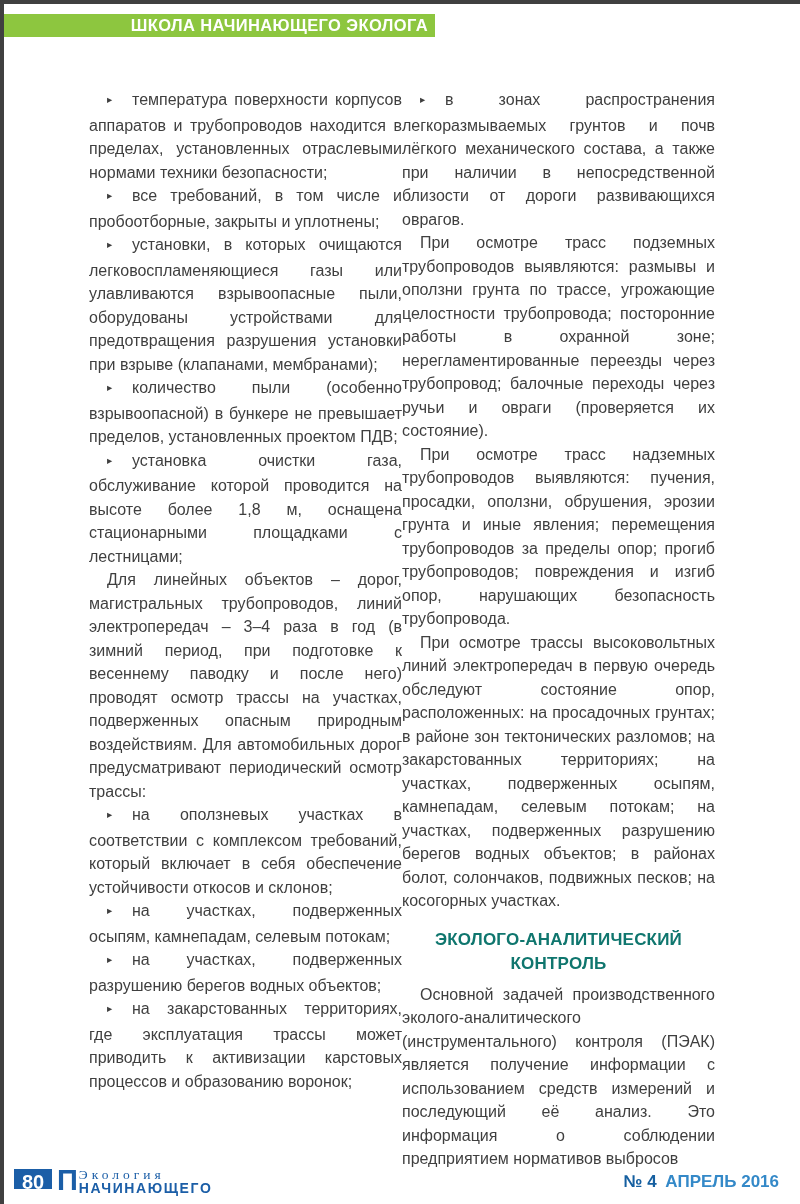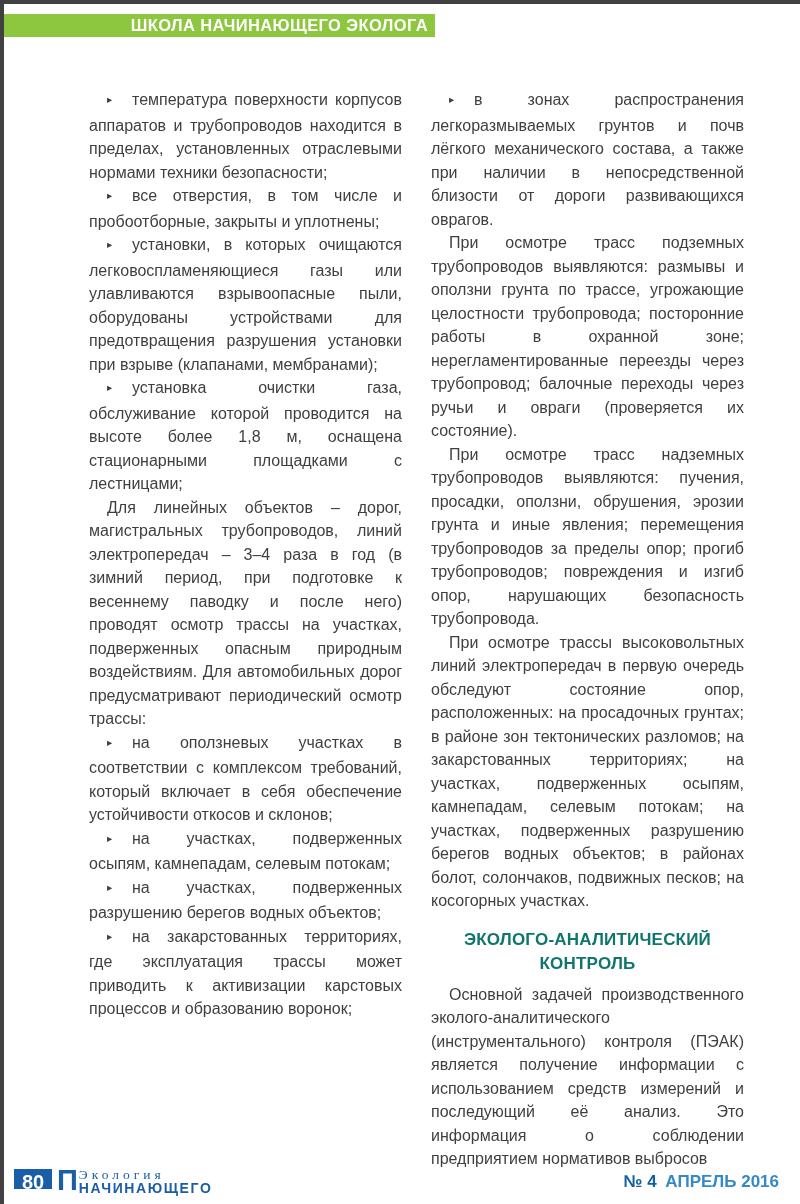--- a/index.html
+++ b/index.html
@@ -16,21 +16,21 @@
   .header-bar{
     position:absolute;left:0;top:10px;width:431px;height:23px;
     background:#8dc63f;color:#ffffff;
     font-weight:bold;font-size:16.5px;line-height:23px;
     text-align:right;letter-spacing:.4px;
     box-sizing:border-box;padding-right:7px;
   }
   
   .columns{
     position:absolute;left:85px;top:84px;width:655px;
-    display:flex;gap:29px;
+    display:flex;
     color:#3f3f3f;
   }
   .col{width:313px;font-size:16px;line-height:23.5px;}
   .block{text-align:justify;}
   .block.para{text-indent:18px;}
   .block.bullet{text-indent:18px;}
   .marker{
     display:inline-block;width:25px;text-indent:0;
     font-size:10.5px;color:#3f3f3f;transform:translateY(-2px);
   }
@@ -74,22 +74,23 @@
 
 <div class="page">
 
   <div class="header-bar">
     <span>ШКОЛА НАЧИНАЮЩЕГО ЭКОЛОГА</span>
   </div>
 
   <div class="columns">
     <div class="col" id="col-left">
         <div class="block bullet"><span class="marker">▸</span><span>температура поверхности корпусов аппаратов и трубопроводов находится в пределах, установленных отраслевыми нормами техники безопасности;</span></div>
-        <div class="block bullet"><span class="marker">▸</span><span>все отверстия, в том числе и пробоотборные, закрыты и уплотнены;</span></div>
+        <div class="block bullet"><span class="marker">▸</span><span>все требований, в том числе и пробоотборные, закрыты и уплотнены;</span></div>
         <div class="block bullet"><span class="marker">▸</span><span>установки, в которых очищаются легковоспламеняющиеся газы или улавливаются взрывоопасные пыли, оборудованы устройствами для предотвращения разрушения установки при взрыве (клапанами, мембранами);</span></div>
+        <div class="block bullet"><span class="marker">▸</span><span>количество пыли (особенно взрывоопасной) в бункере не превышает пределов, установленных проектом ПДВ;</span></div>
         <div class="block bullet"><span class="marker">▸</span><span>установка очистки газа, обслуживание которой проводится на высоте более 1,8 м, оснащена стационарными площадками с лестницами;</span></div>
         <div class="block para">Для линейных объектов – дорог, магистральных трубопроводов, линий электропередач – 3–4 раза в год (в зимний период, при подготовке к весеннему паводку и после него) проводят осмотр трассы на участках, подверженных опасным природным воздействиям. Для автомобильных дорог предусматривают периодический осмотр трассы:</div>
         <div class="block bullet"><span class="marker">▸</span><span>на оползневых участках в соответствии с комплексом требований, который включает в себя обеспечение устойчивости откосов и склонов;</span></div>
         <div class="block bullet"><span class="marker">▸</span><span>на участках, подверженных осыпям, камнепадам, селевым потокам;</span></div>
         <div class="block bullet"><span class="marker">▸</span><span>на участках, подверженных разрушению берегов водных объектов;</span></div>
         <div class="block bullet"><span class="marker">▸</span><span>на закарстованных территориях, где эксплуатация трассы может приводить к активизации карстовых процессов и образованию воронок;</span></div>
       </div>
     <div class="col" id="col-right">
         <div class="block bullet"><span class="marker">▸</span><span>в зонах распространения легкоразмываемых грунтов и почв лёгкого механического состава, а также при наличии в непосредственной близости от дороги развивающихся оврагов.</span></div>
         <div class="block para">При осмотре трасс подземных трубопроводов выявляются: размывы и оползни грунта по трассе, угрожающие целостности трубопровода; посторонние работы в охранной зоне; нерегламентированные переезды через трубопровод; балочные переходы через ручьи и овраги (проверяется их состояние).</div>

